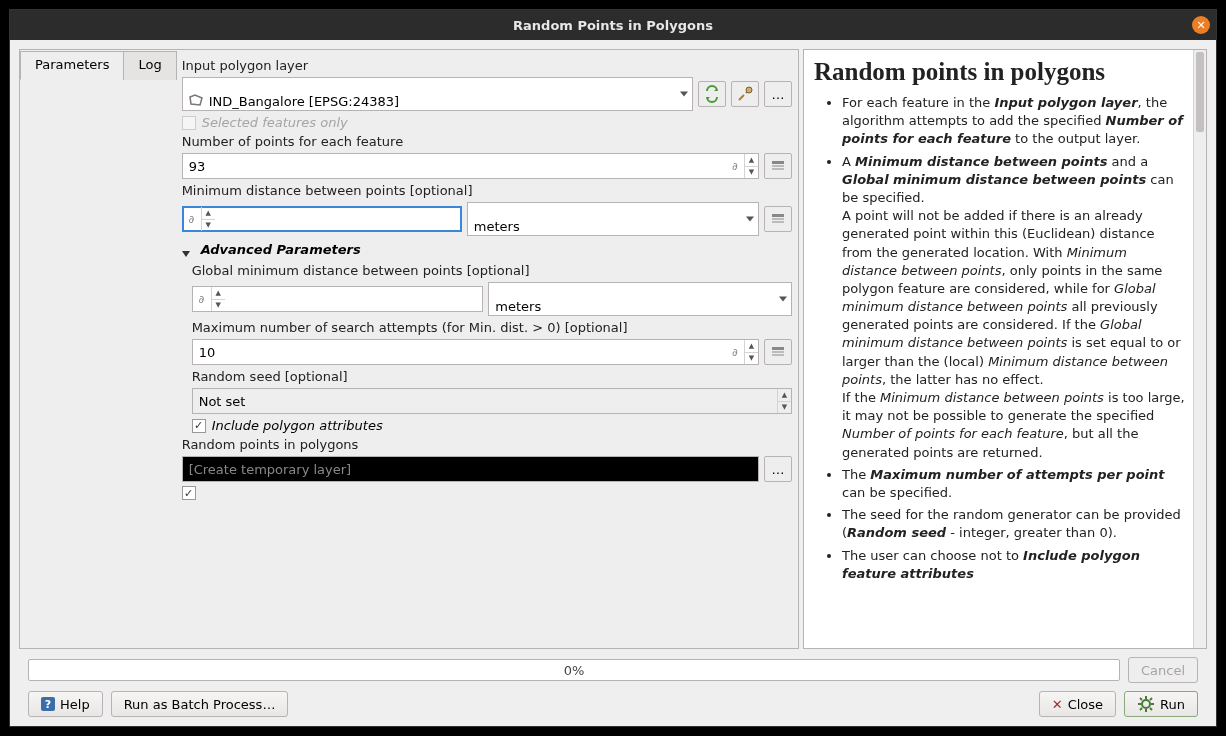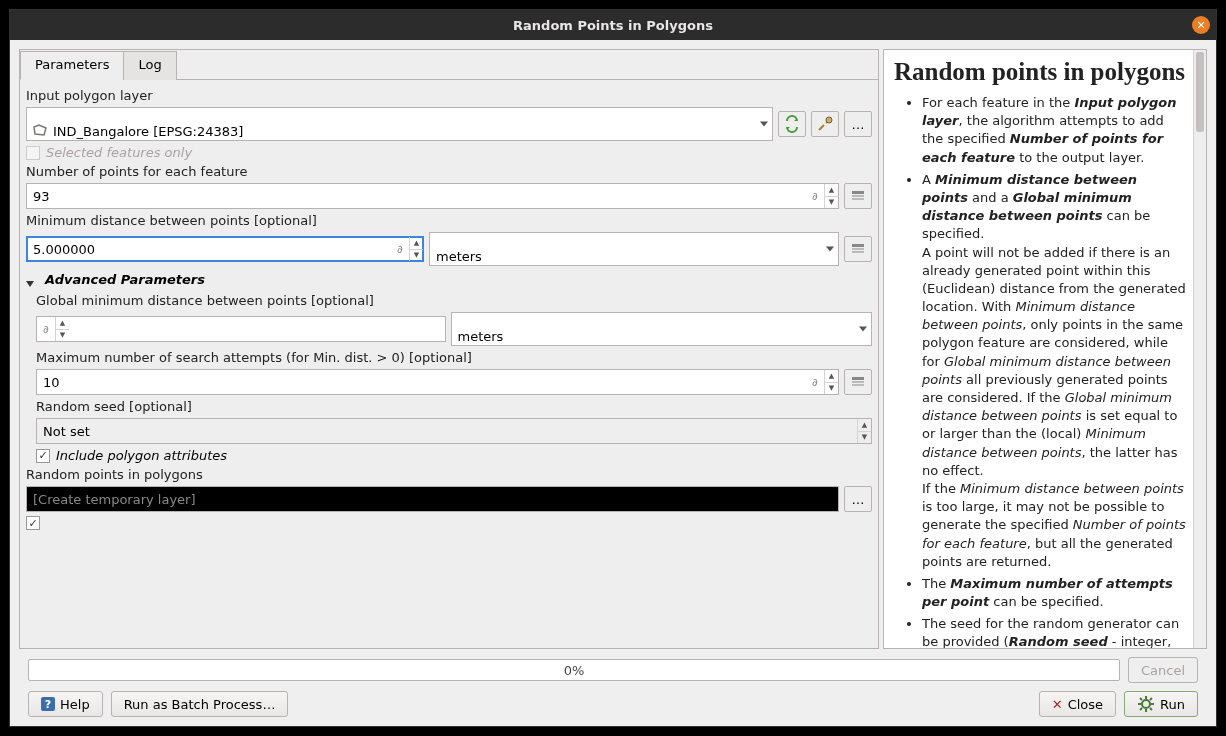--- a/index.html
+++ b/index.html
@@ -2,21 +2,21 @@
 <html><head>
 <meta charset="utf-8">
 <style>
 * { box-sizing: border-box; margin: 0; padding: 0; font-family: "DejaVu Sans", "Liberation Sans", sans-serif; font-size: 13px; }
 body { background: #000; width: 1226px; height: 736px; overflow: hidden; }
 .window { position: absolute; left: 9px; top: 9px; width: 1208px; height: 718px; background: #f0efef; border: 1px solid #333; display: flex; flex-direction: column; }
 .titlebar { background: #2c2c2c; color: #e8e6e6; height: 30px; display: flex; align-items: center; justify-content: center; position: relative; font-weight: bold; }
 .titlebar-close { position: absolute; right: 6px; top: 6px; width: 18px; height: 18px; background: #ec7e24; border-radius: 50%; display: flex; align-items: center; justify-content: center; color: #fff; font-size: 11px; line-height: 1; cursor: pointer; }
 .content { flex: 1; display: flex; flex-direction: column; padding: 9px 9px 0 9px; gap: 0; }
 .maincols { flex: 1; display: flex; gap: 4px; overflow: hidden; }
-.leftpane { width: 860px; display: flex; flex-direction: column; border: 1px solid #b6b3b2; background: #efeeee; }
+.leftpane { width: 780px; display: flex; flex-direction: row; border: 1px solid #b6b3b2; background: #efeeee; }
 .tabs { display: flex; height: 30px; background: #efeeee; border-bottom: 1px solid #b6b3b2; }
 .tab { padding: 5px 14px; border: 1px solid #b6b3b2; border-bottom: none; background: #e6e4e3; margin-right: -1px; cursor: pointer; position: relative; top: 1px; }
 .tab.active { background: #efeeee; border-bottom: 1px solid #efeeee; }
 .form { flex: 1; padding: 4px 6px; overflow-y: auto; }
 .label { display: block; margin: 4px 0 4px 0; color: #222; }
 .row { display: flex; align-items: center; gap: 5px; margin-bottom: 4px; }
 .combo { flex: 1; display: flex; border: 1px solid #b6b3b2; background: #fff; height: 26px; padding: 16px 6px; position: relative; }
 .combo .dd { position: absolute; right: 4px; top: 50%; transform: translateY(-50%); width: 0; height: 0; border-left: 4px solid transparent; border-right: 4px solid transparent; border-top: 5px solid #555; }
 .iconbtn { width: 28px; height: 26px; border: 1px solid #b6b3b2; background: #efeeee; display: flex; align-items: center; justify-content: center; cursor: pointer; border-radius: 2px; }
 .checkrow { display: flex; align-items: center; gap: 6px; margin: 4px 0; font-style: italic; }
@@ -123,21 +123,20 @@
                   <rect x="3" y="4" width="12" height="3" fill="#888"></rect>
                   <rect x="3" y="8" width="12" height="2" fill="#bbb"></rect>
                   <rect x="3" y="11" width="12" height="2" fill="#bbb"></rect>
                 </svg>
             </div>
           </div>
 
           <span class="label">Minimum distance between points [optional]</span>
           <div class="row">
             <div class="spin focused">
-              <input value="5.000000" style="">
               <div class="clear">∂</div>
               <div class="spinbtns">
                   <div>▲</div>
                   <div>▼</div>
                 </div>
             </div>
             <div class="combo unitcombo">
               <span>meters</span>
               <div class="dd"></div>
             </div>

